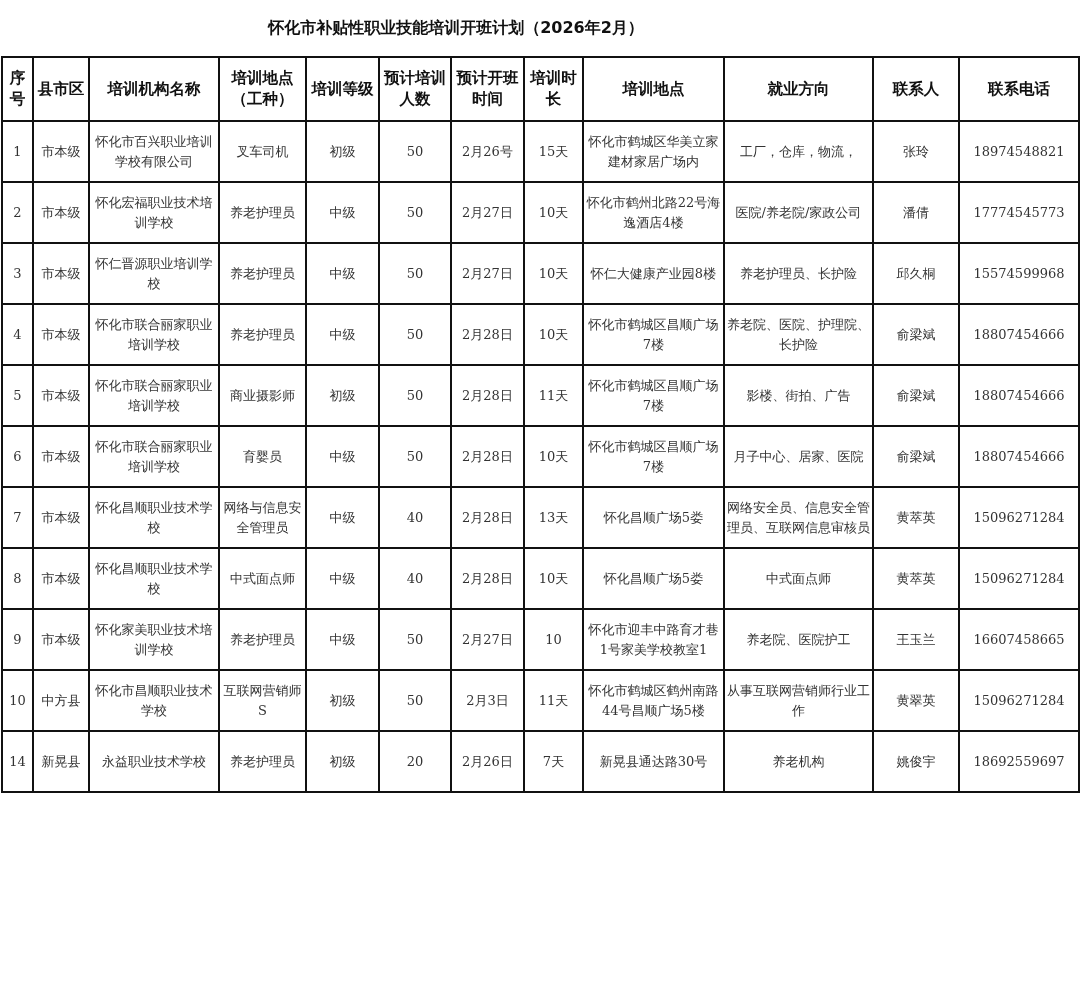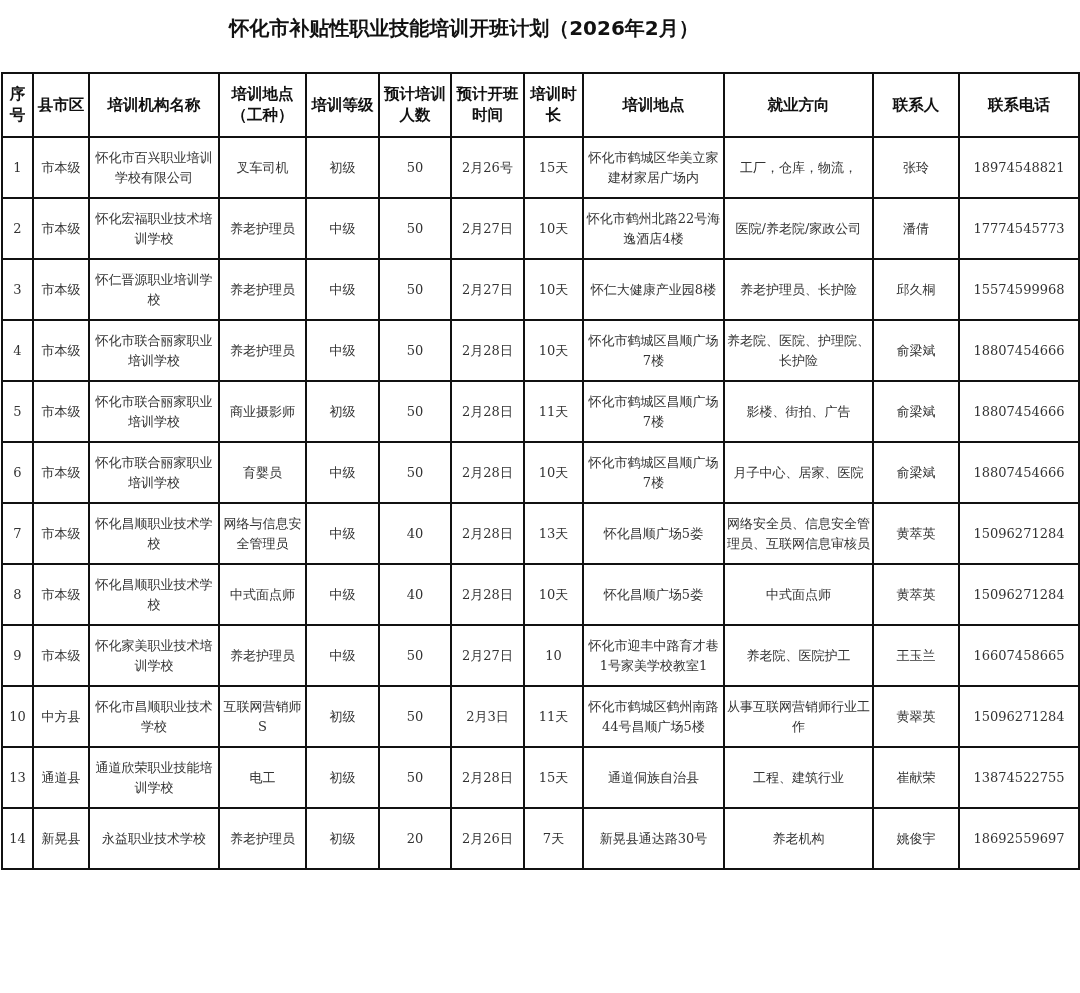--- a/index.html
+++ b/index.html
@@ -1,18 +1,18 @@
 <!DOCTYPE html>
 <html><head>
   <meta charset="utf-8">
   <style>
     html, body { margin: 0; padding: 0; background: #ffffff; }
     body { width: 1080px; height: 993px; overflow: hidden; font-family: "DejaVu Serif", "Liberation Serif", serif; color: #222; }
-    .title { position: absolute; left: 8px; top: 0; width: 912px; height: 56px; display: flex; align-items: center; justify-content: center; font-family: "DejaVu Sans", "Liberation Sans", sans-serif; font-weight: bold; font-size: 20px; color: #111; letter-spacing: 0px; }
-    table { position: absolute; left: 1px; top: 72px; border-collapse: collapse; table-layout: fixed; width: 1077px; }
+    .title { position: absolute; left: 0; top: 0; width: 912px; height: 56px; display: flex; align-items: center; justify-content: center; font-family: "DejaVu Sans", "Liberation Sans", sans-serif; font-weight: bold; font-size: 16px; color: #111; letter-spacing: 0px; }
+    table { position: absolute; left: 1px; top: 56px; border-collapse: collapse; table-layout: fixed; width: 1077px; }
     th, td { border: 2px solid #111; text-align: center; vertical-align: middle; padding: 0 2px; overflow: hidden; }
     th { height: 62px; font-family: "DejaVu Sans", "Liberation Sans", sans-serif; font-weight: bold; font-size: 15.5px; line-height: 21px; color: #111; }
     td { height: 59px; font-size: 13px; line-height: 20px; color: #333; }
   </style>
 </head>
 <body>
 
 <div class="title">怀化市补贴性职业技能培训开班计划（2026年2月）</div>
 
 <table>
@@ -181,34 +181,20 @@
         <td>初级</td>
         <td>50</td>
         <td>2月3日</td>
         <td>11天</td>
         <td>怀化市鹤城区鹤州南路44号昌顺广场5楼</td>
         <td>从事互联网营销师行业工作</td>
         <td>黄翠英</td>
         <td>15096271284</td>
       </tr>
       <tr>
-        <td>13</td>
-        <td>通道县</td>
-        <td>通道欣荣职业技能培训学校</td>
-        <td>电工</td>
-        <td>初级</td>
-        <td>50</td>
-        <td>2月28日</td>
-        <td>15天</td>
-        <td>通道侗族自治县</td>
-        <td>工程、建筑行业</td>
-        <td>崔献荣</td>
-        <td>13874522755</td>
-      </tr>
-      <tr>
         <td>14</td>
         <td>新晃县</td>
         <td>永益职业技术学校</td>
         <td>养老护理员</td>
         <td>初级</td>
         <td>20</td>
         <td>2月26日</td>
         <td>7天</td>
         <td>新晃县通达路30号</td>
         <td>养老机构</td>

